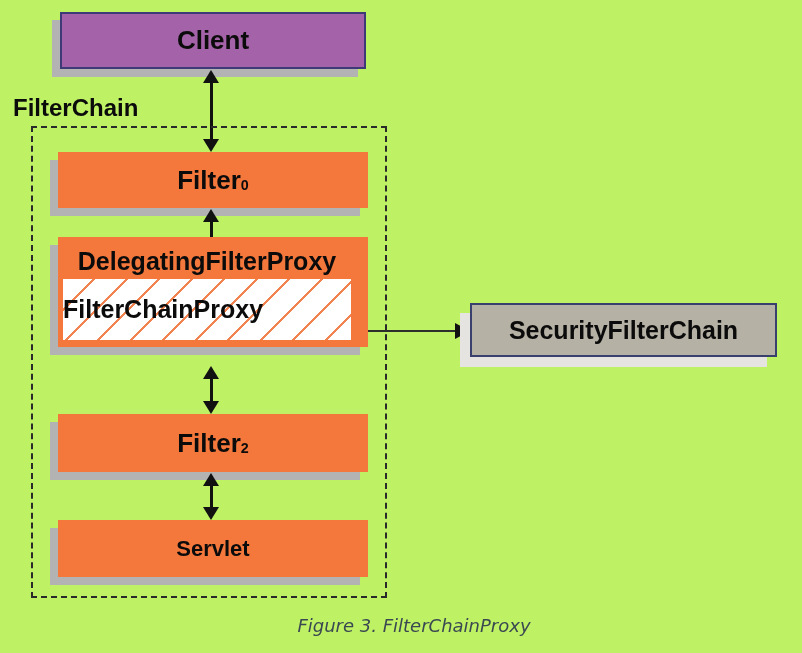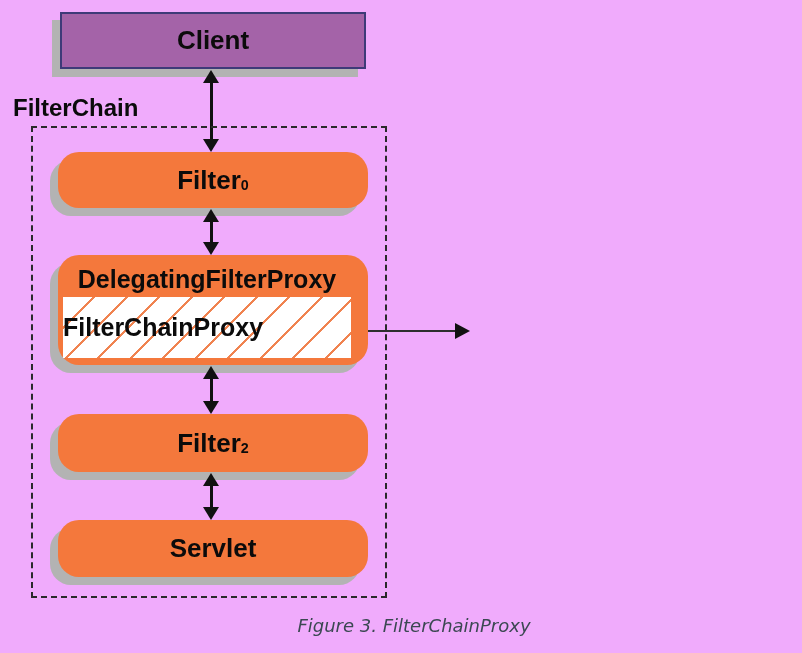--- a/index.html
+++ b/index.html
@@ -1,20 +1,20 @@
 <!DOCTYPE html>
 <html><head>
 <meta charset="utf-8">
 <style>
   html, body { margin: 0; padding: 0; background: #ffffff; }
   .canvas {
     position: relative;
     width: 802px;
     height: 653px;
-    background: #f0abfc;
+    background: #bef264;
     font-family: "Liberation Sans", sans-serif;
     overflow: hidden;
   }
   .box {
     position: absolute;
     display: flex;
     align-items: center;
     justify-content: center;
     font-weight: bold;
     color: #0b0b0b;
@@ -23,33 +23,32 @@
   .client {
     left: 60px; top: 12px; width: 306px; height: 57px;
     background: #a463a8;
     border: 2px solid #3e3a78;
     font-size: 26px;
     box-shadow: -8px 8px 0 0 #b3b3b3;
   }
   .orange {
     background: #f4783c;
     box-shadow: -8px 8px 0 0 #b3b3b3;
-    border-radius: 21px;
   }
   .filter0 { left: 58px; top: 152px; width: 310px; height: 56px; font-size: 26px; }
   .filter2 { left: 58px; top: 414px; width: 310px; height: 58px; font-size: 26px; }
-  .servlet { left: 58px; top: 520px; width: 310px; height: 57px; font-size: 26px; }
+  .servlet { left: 58px; top: 520px; width: 310px; height: 57px; font-size: 22px; }
   .sub {
     font-size: 0.55em;
     position: relative;
     bottom: -0.35em;
     font-weight: bold;
   }
   .dfp {
-    left: 58px; top: 255px; width: 310px; height: 110px;
+    left: 58px; top: 237px; width: 310px; height: 110px;
     flex-direction: column;
     justify-content: flex-start;
     font-size: 25px;
     padding: 6px 17px 7px 5px;
   }
   .dfp-title {
     height: 36px;
     display: flex;
     align-items: center;
     justify-content: center;
@@ -166,20 +165,23 @@
     <div class="hatch">
       <span>FilterChainProxy</span>
     </div>
   </div>
 
   <div class="harrow">
     <div class="line"></div>
     <div class="head-right"></div>
   </div>
 
+  <div class="box sfc">
+    <span>SecurityFilterChain</span>
+  </div>
 
   <div class="varrow" style="left:202px; top:366px; height:48px;">
     <div class="head-up"></div>
     <div class="line"></div>
     <div class="head-down"></div>
   </div>
 
   <div class="box orange filter2">
     <span>Filter</span>
       <span class="sub">2</span>

